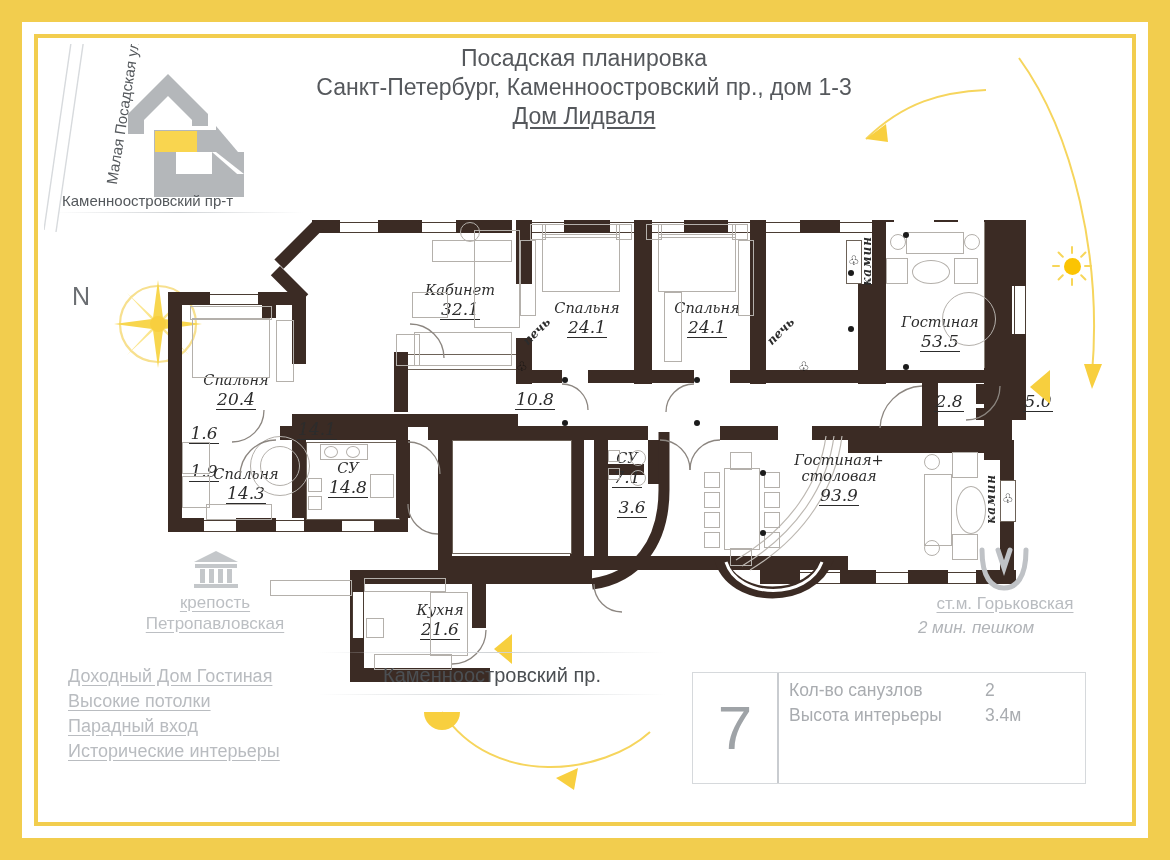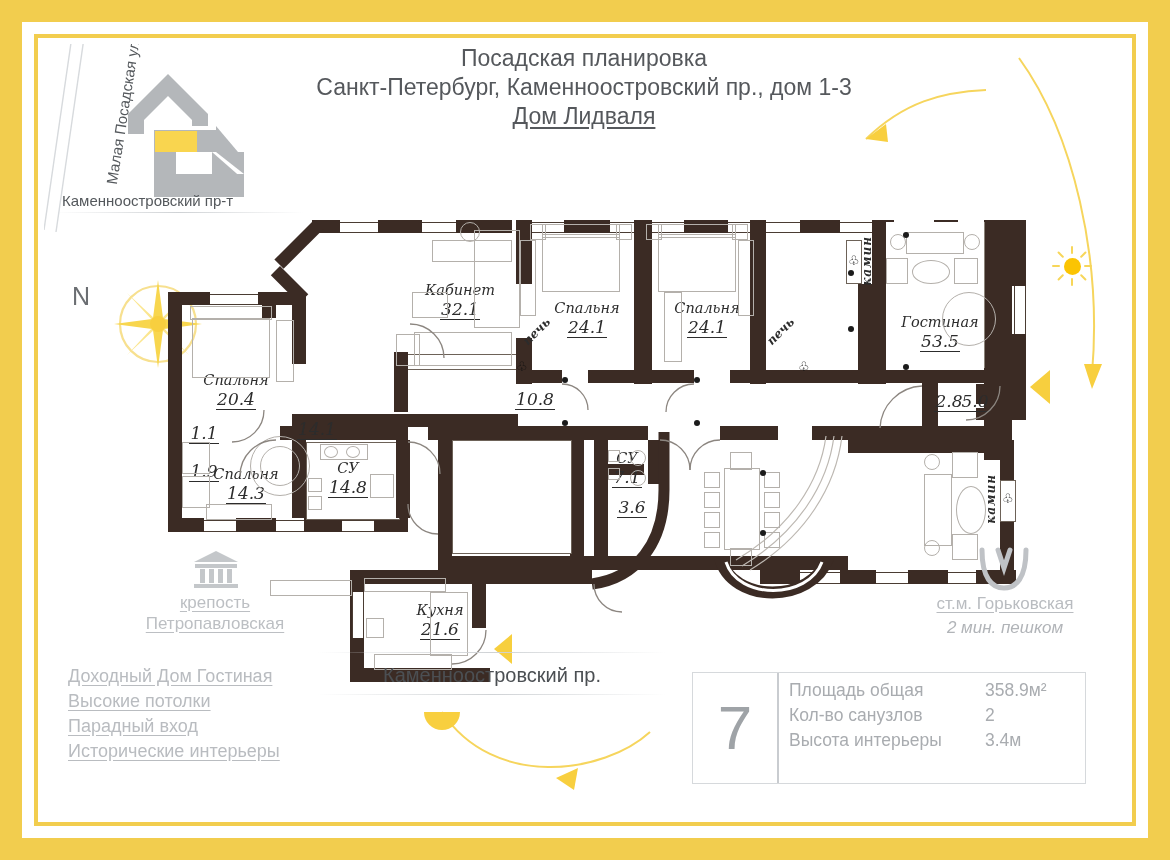--- a/index.html
+++ b/index.html
@@ -367,40 +367,45 @@
       <div class="rlabel" style="left:436px;top:276px;width:54px;">
         <span class="rname">СУ</span>
         <span class="rarea">7.1</span>
       </div>
 
       <div class="rlabel" style="left:222px;top:428px;width:108px;">
         <span class="rname">Кухня</span>
         <span class="rarea">21.6</span>
       </div>
 
+      <div class="rlabel" style="left:600px;top:278px;width:150px;">
+        <span class="rname">Гостиная+</span>
+        <span class="rname">столовая</span>
+        <span class="rarea">93.9</span>
+      </div>
 
       <div class="rlabel" style="left:344px;top:214px;width:54px;">
         <span class="rarea">10.8</span>
       </div>
       <div class="rlabel" style="left:126px;top:244px;width:54px;">
         <span class="rarea">14.1</span>
       </div>
       <div class="rlabel" style="left:18px;top:248px;width:44px;">
-        <span class="rarea">1.1</span>
+        <span class="rarea">1.6</span>
       </div>
       <div class="rlabel" style="left:18px;top:286px;width:44px;">
         <span class="rarea">1.9</span>
       </div>
       <div class="rlabel" style="left:444px;top:322px;width:48px;">
         <span class="rarea">3.6</span>
       </div>
       <div class="rlabel" style="left:762px;top:216px;width:46px;">
         <span class="rarea">2.8</span>
       </div>
-      <div class="rlabel" style="left:788px;top:216px;width:46px;">
+      <div class="rlabel" style="left:851px;top:216px;width:46px;">
         <span class="rarea">5.0</span>
       </div>
 
       <div class="dlabel" style="left:356px;top:164px;transform:rotate(-45deg);transform-origin:0 0;">печь</div>
       <div class="flame" style="left:352px;top:186px;">♧</div>
 
       <div class="dlabel" style="left:600px;top:164px;transform:rotate(-45deg);transform-origin:0 0;">печь</div>
       <div class="flame" style="left:634px;top:186px;">♧</div>
 
       <div class="vlabel" style="left:696px;top:62px;">камин</div>
@@ -556,29 +561,25 @@
       </svg>
     </div>
 
     <div class="metroM" style="left:932px;top:500px;">
       <svg width="56" height="48" viewBox="0 0 56 48">
         <path d="M6 6 C 6 34, 16 44, 28 44 C 40 44, 50 34, 50 6" fill="none" stroke="#bfc2c6" stroke-width="5" stroke-linecap="round"></path>
         <path d="M22 6 L28 24 L34 6" fill="none" stroke="#bfc2c6" stroke-width="5" stroke-linecap="round"></path>
       </svg>
     </div>
     <div class="abs metro-name" style="left:838px;top:550px;width:246px;text-align:center;">ст.м. Горьковская</div>
-    <div class="abs metro-sub" style="left:838px;top:574px;width:246px;">2 мин. пешком</div>
+    <div class="abs metro-sub" style="left:809px;top:574px;width:246px;">2 мин. пешком</div>
 
     <div id="infotable">
       <div id="bignum">7</div>
       <div id="infolist">
-        <div class="inforow">
-          <span class="k">Площадь общая</span>
-          <span class="v">358.9м²</span>
-        </div>
         <div class="inforow">
           <span class="k">Кол-во санузлов</span>
           <span class="v">2</span>
         </div>
         <div class="inforow">
           <span class="k">Высота интерьеры</span>
           <span class="v">3.4м</span>
         </div>
       </div>
     </div>

